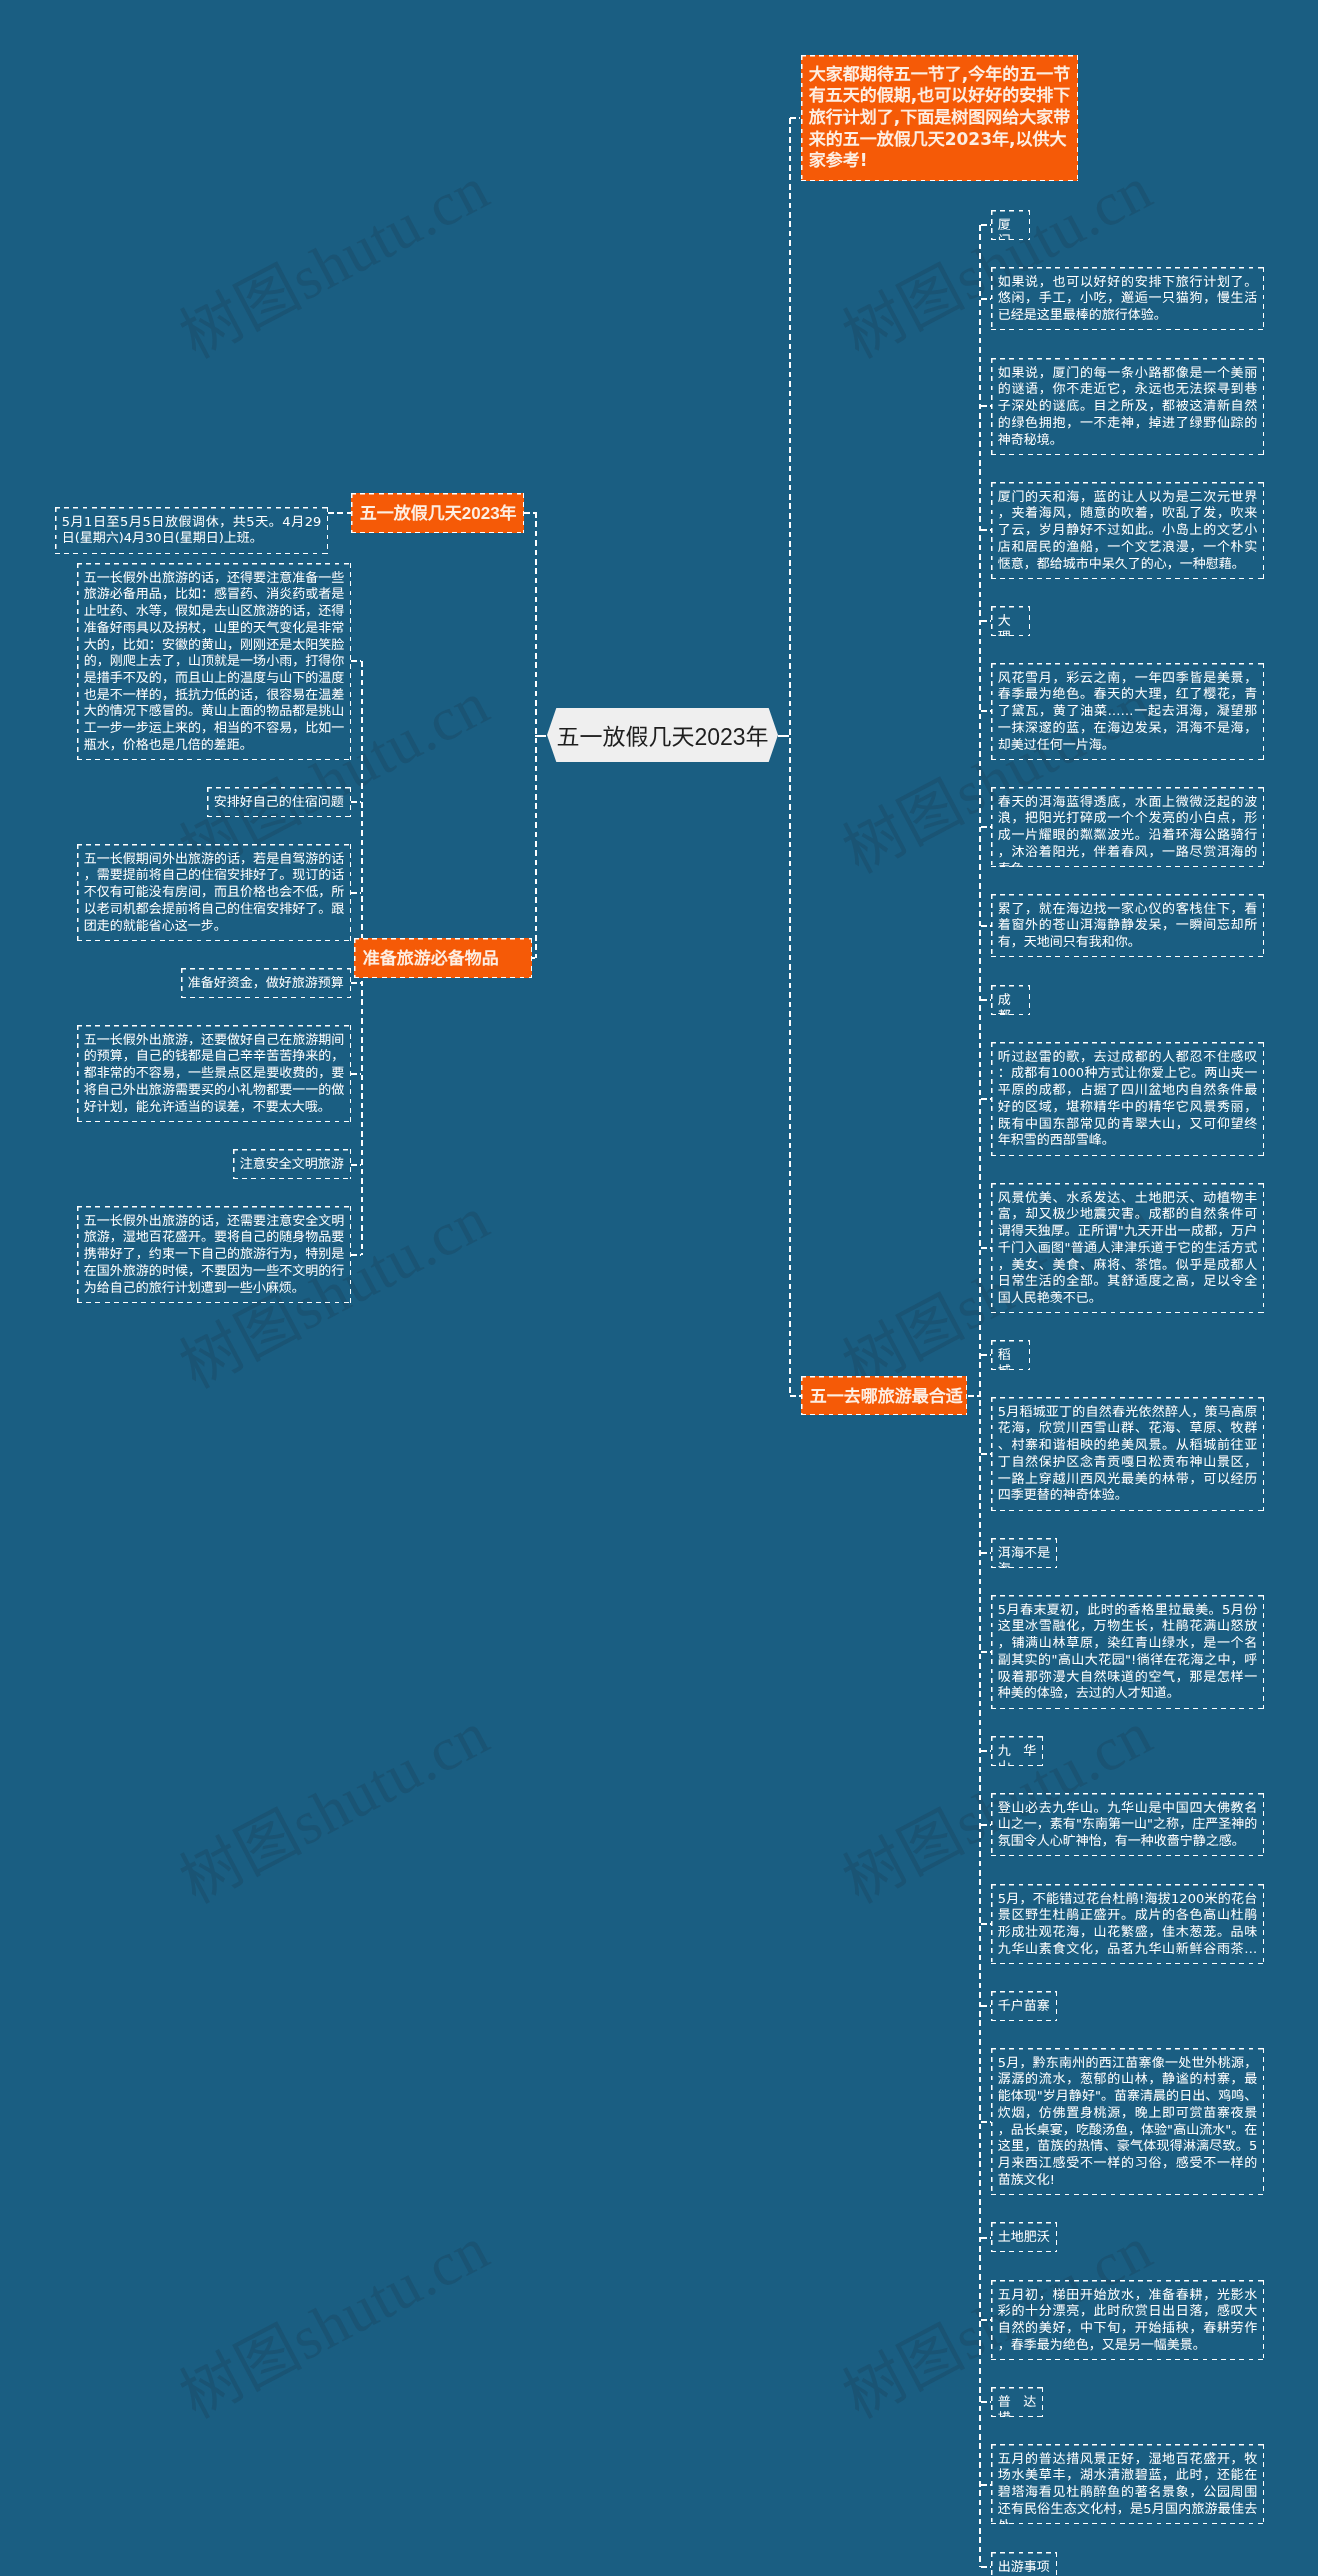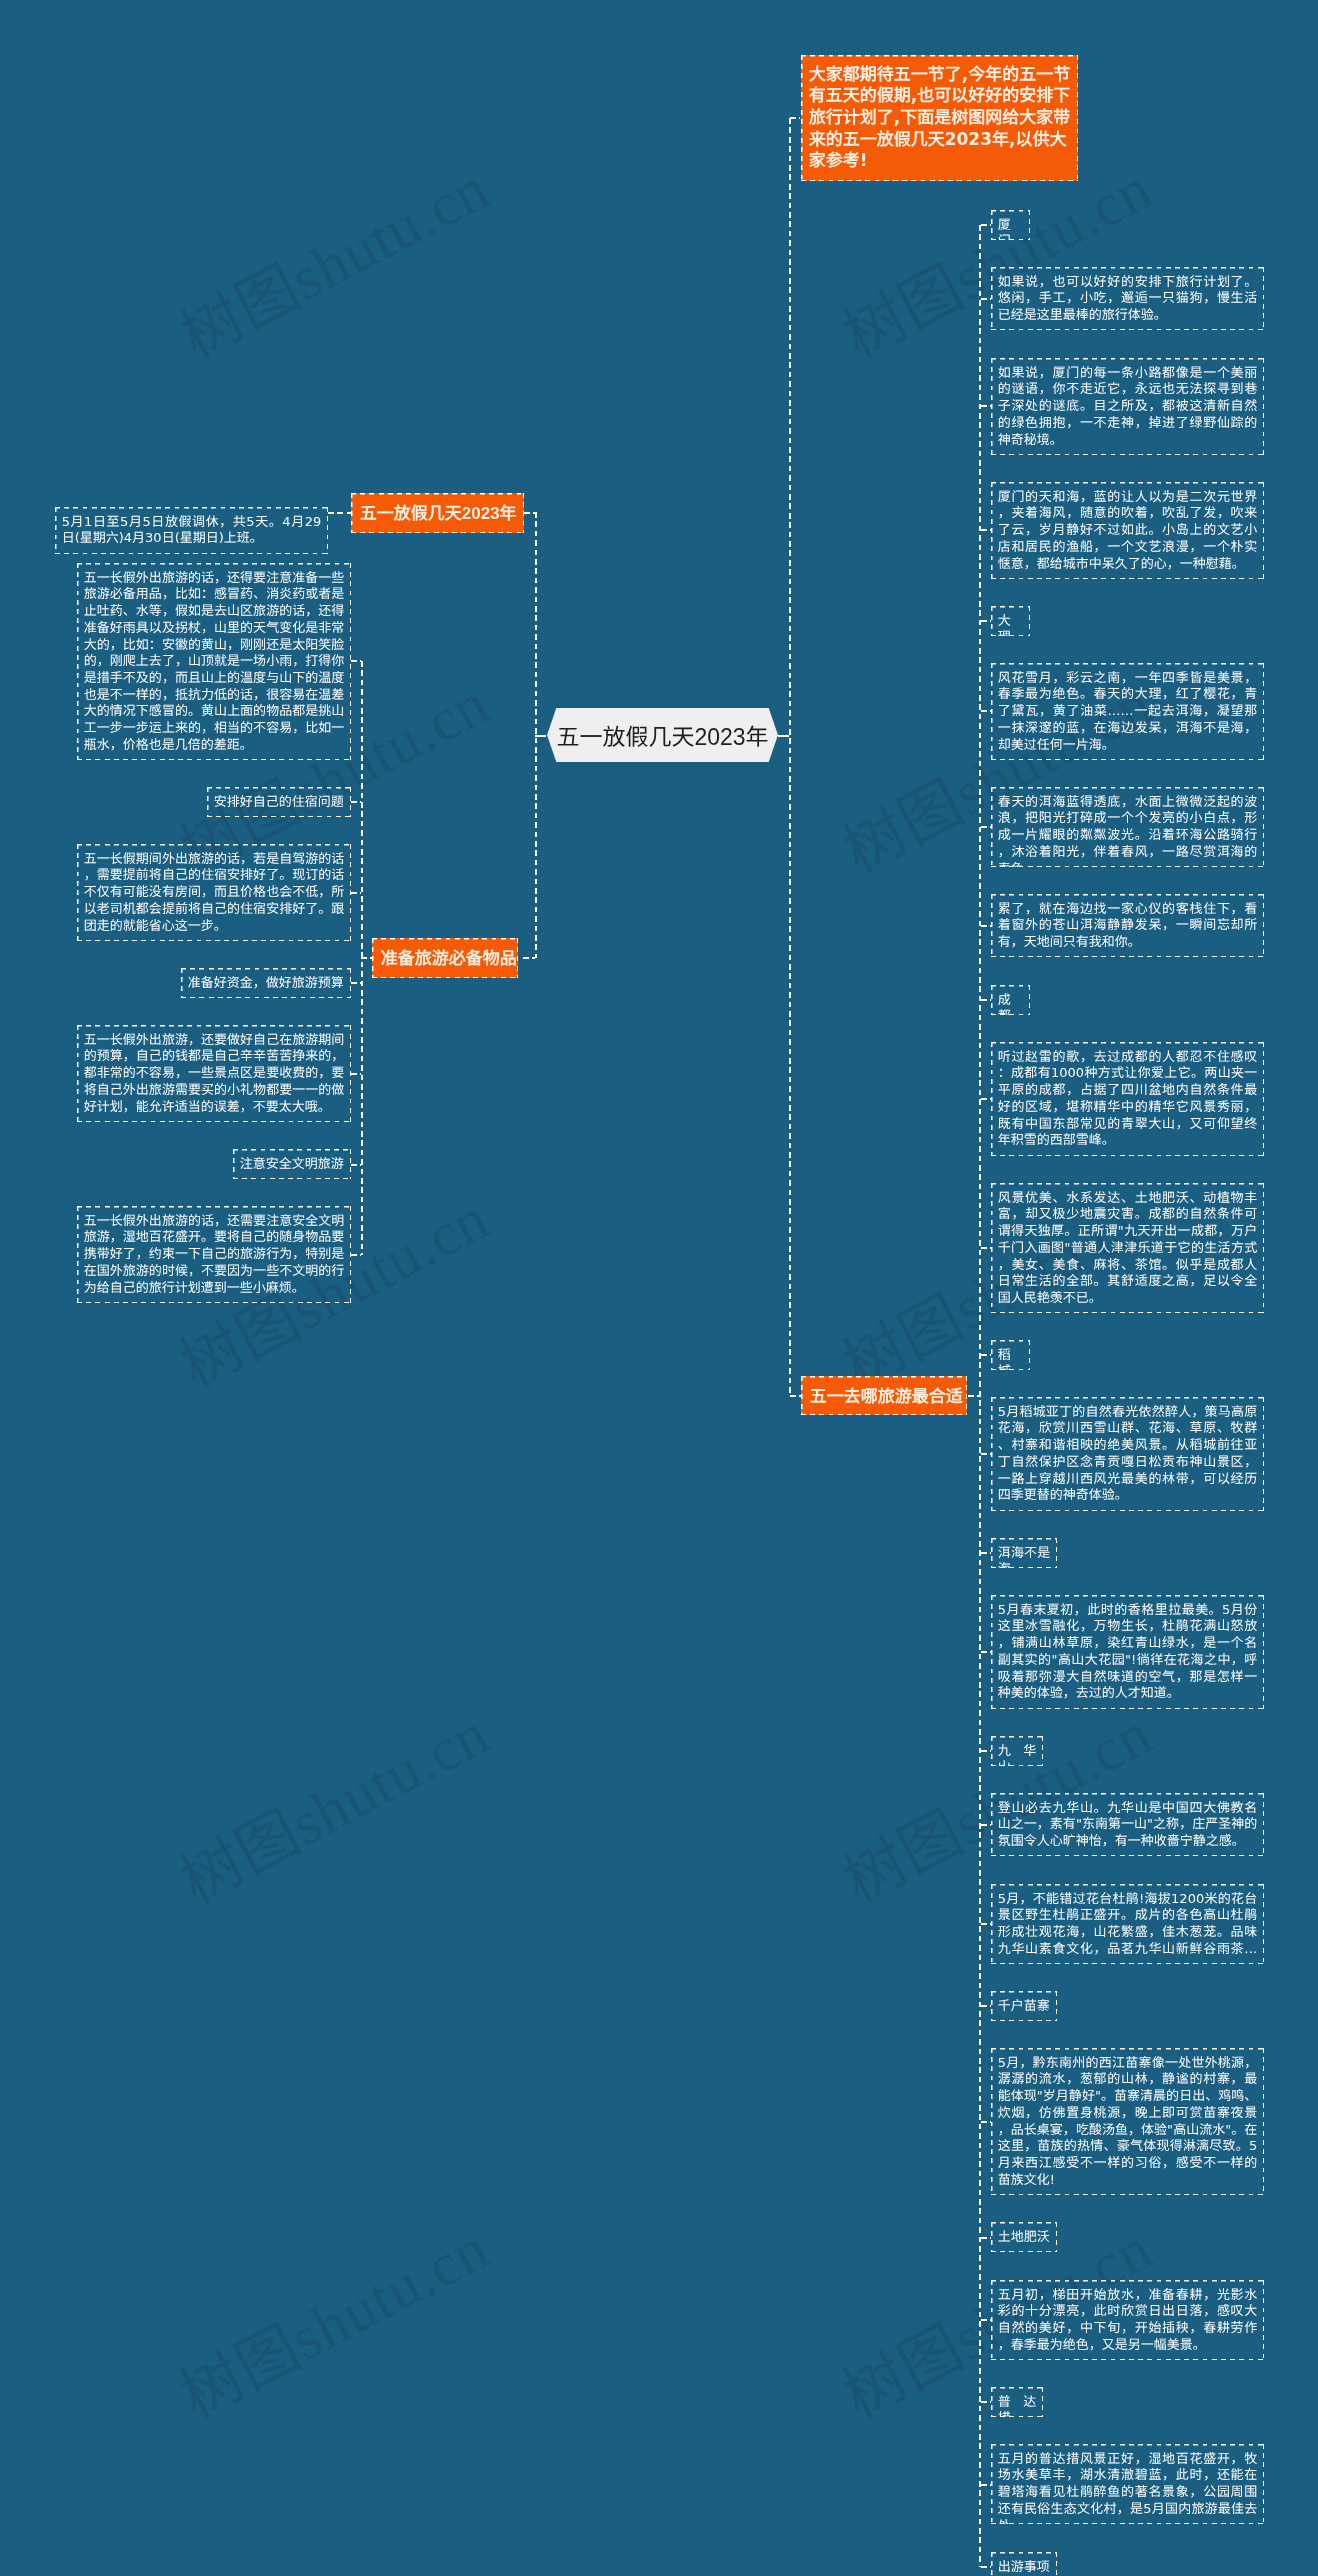--- a/index.html
+++ b/index.html
@@ -128,17 +128,17 @@
 <div class="node" style="left:991px;top:1884px;width:273px;height:80px">5月，不能错过花台杜鹃!海拔1200米的花台景区野生杜鹃正盛开。成片的各色高山杜鹃形成壮观花海，山花繁盛，佳木葱茏。品味九华山素食文化，品茗九华山新鲜谷雨茶……</div>
 <div class="node" style="left:991px;top:1991px;width:66px;height:30px">千户苗寨</div>
 <div class="node" style="left:991px;top:2048px;width:273px;height:147px">5月，黔东南州的西江苗寨像一处世外桃源，潺潺的流水，葱郁的山林，静谧的村寨，最能体现"岁月静好"。苗寨清晨的日出、鸡鸣、炊烟，仿佛置身桃源，晚上即可赏苗寨夜景，品长桌宴，吃酸汤鱼，体验"高山流水"。在这里，苗族的热情、豪气体现得淋漓尽致。5月来西江感受不一样的习俗，感受不一样的苗族文化!</div>
 <div class="node" style="left:991px;top:2222px;width:66px;height:30px">土地肥沃</div>
 <div class="node" style="left:991px;top:2280px;width:273px;height:80px">五月初，梯田开始放水，准备春耕，光影水彩的十分漂亮，此时欣赏日出日落，感叹大自然的美好，中下旬，开始插秧，春耕劳作，春季最为绝色，又是另一幅美景。</div>
 <div class="node" style="left:991px;top:2387px;width:52px;height:30px">普达措</div>
 <div class="node" style="left:991px;top:2444px;width:273px;height:80px">五月的普达措风景正好，湿地百花盛开，牧场水美草丰，湖水清澈碧蓝，此时，还能在碧塔海看见杜鹃醉鱼的著名景象，公园周围还有民俗生态文化村，是5月国内旅游最佳去处。</div>
 <div class="node" style="left:991px;top:2552px;width:66px;height:30px">出游事项</div>
 <div class="node intro" style="left:801px;top:55px;width:277px;height:126px">大家都期待五一节了,今年的五一节有五天的假期,也可以好好的安排下旅行计划了,下面是树图网给大家带来的五一放假几天2023年,以供大家参考!</div>
 <div class="node lv1" style="left:351px;top:493px;width:173px;height:40px">五一放假几天2023年</div>
-<div class="node lv1" style="left:372px;top:938px;width:146px;height:40px">准备旅游必备物品</div>
+<div class="node lv1" style="left:354px;top:938px;width:178px;height:40px">准备旅游必备物品</div>
 <div class="node lv1" style="left:801px;top:1376px;width:166px;height:39px">五一去哪旅游最合适</div>
 <div class="root" style="left:547px;top:708px;width:231px;height:54px">五一放假几天2023年</div>
 </div>
 
 
 </body></html>

